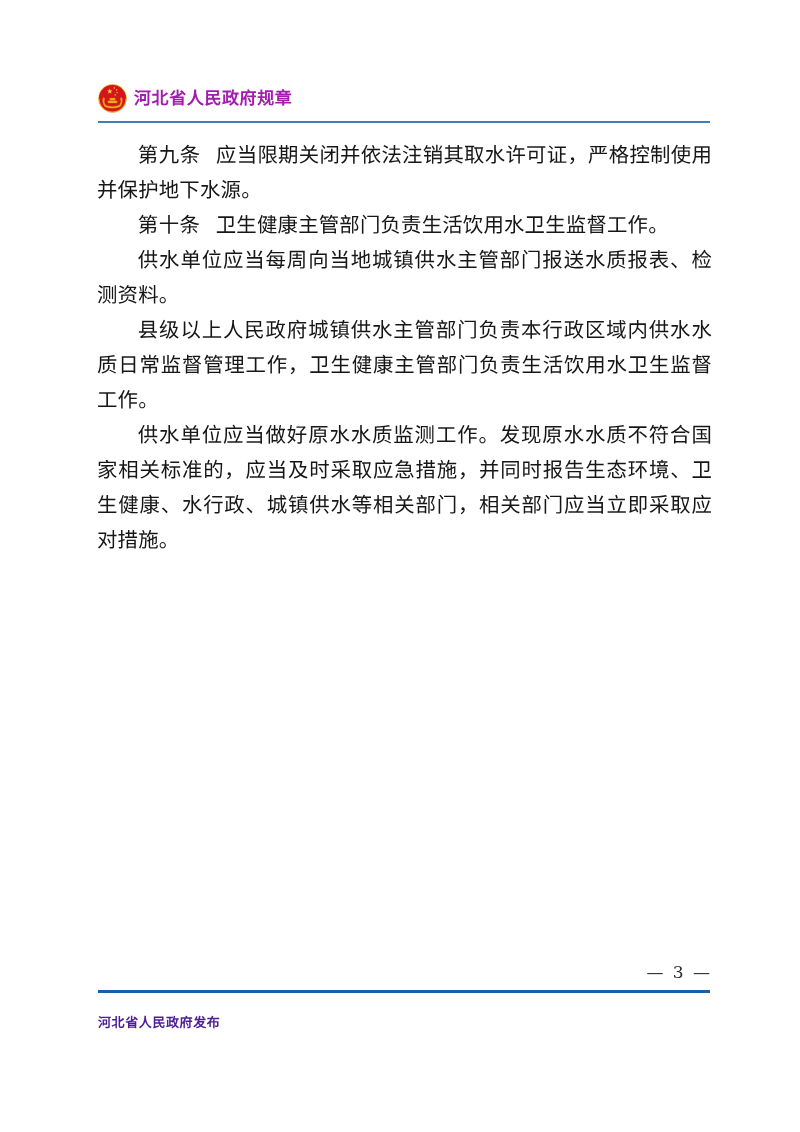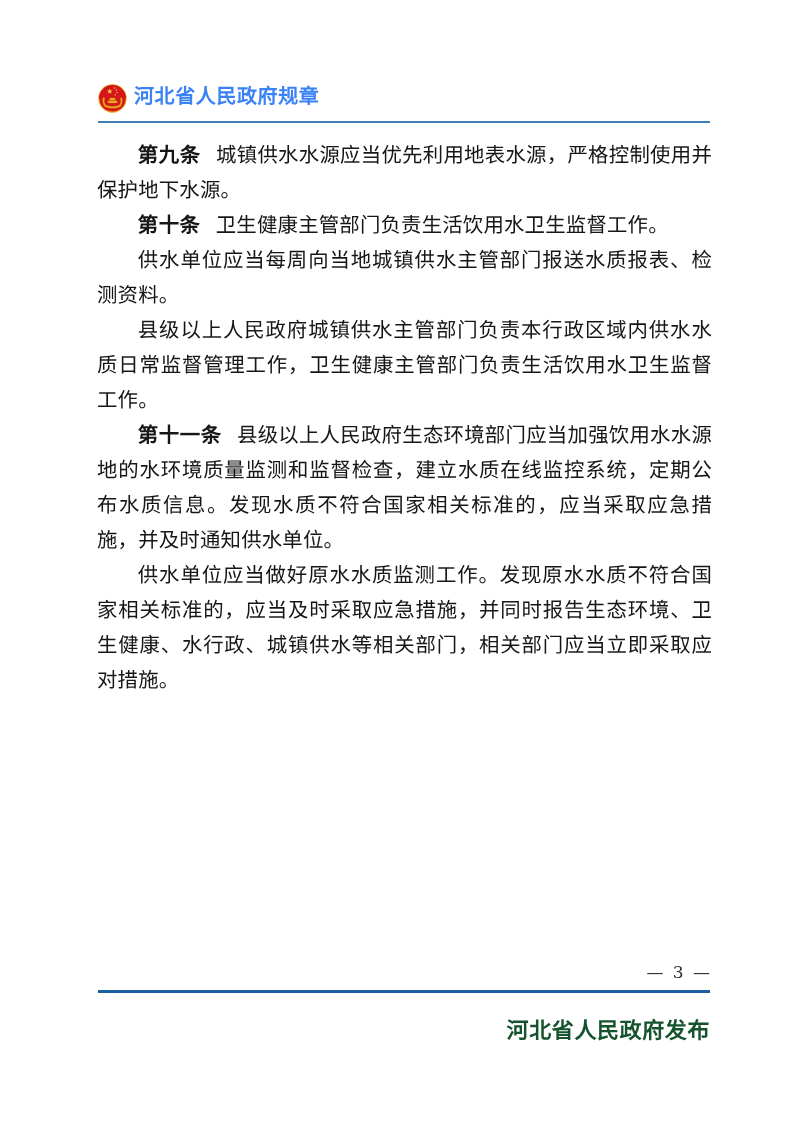--- a/index.html
+++ b/index.html
@@ -39,25 +39,25 @@
     height: 36px;
     gap: 7px;
   }
   .emblem {
     width: 29px;
     height: 29px;
     flex: 0 0 29px;
     display: block;
   }
   .header-title {
-    font-family: Liberation Mono, monospace;
+    font-family: Liberation Sans, sans-serif;
     font-weight: bold;
-    font-size: 20px;
+    font-size: 17px;
     letter-spacing: 0.6px;
-    color: #3b82f6;
+    color: #a21caf;
     line-height: 1;
     white-space: nowrap;
   }
   .header-rule {
     position: absolute;
     left: 0;
     top: 41px;
     width: 612px;
     height: 2px;
     background: #3F7FB5;
@@ -76,21 +76,21 @@
     text-align: justify;
     text-justify: inter-ideograph;
     letter-spacing: 0.2px;
     margin: 0;
     text-indent: 2em;
     color: #161616;
     font-family: "DejaVu Serif", "Liberation Serif", serif;
   }
   .para + .para { margin-top: 0; }
   .art-label {
-    font-weight: bold;
+    font-weight: normal;
     letter-spacing: 0.5px;
   }
   .art-gap {
     display: inline-block;
     width: 0.75em;
   }
 
   
   .page-number {
     position: absolute;
@@ -111,26 +111,26 @@
     top: 990px;
     width: 612px;
     height: 3px;
     background: #1A5FA4;
   }
   .footer-publisher {
     position: absolute;
     left: 98px;
     top: 1012px;
     width: 612px;
-    text-align: right;
+    text-align: left;
     font-family: "DejaVu Sans", "Liberation Sans", sans-serif;
     font-weight: bold;
-    font-size: 22px;
+    font-size: 13px;
     letter-spacing: 0.6px;
-    color: #14532d;
+    color: #4c1d95;
   }
 </style>
 </head>
 <body>
 
 <div class="page">
 
   <div class="header">
     <div class="header-row">
       <span class="emblem">
@@ -157,39 +157,36 @@
         </svg>
       </span>
       <span class="header-title">河北省人民政府规章</span>
     </div>
     <div class="header-rule"></div>
   </div>
 
   <div class="content">
 
     <p class="para">
-      <span class="art-label">第九条</span><span class="art-gap"></span><span>城镇供水水源应当优先利用地表水源，严格控制使用并保护地下水源。</span>
+      <span class="art-label">第九条</span><span class="art-gap"></span><span>应当限期关闭并依法注销其取水许可证，严格控制使用并保护地下水源。</span>
     </p>
 
 
     <p class="para">
       <span class="art-label">第十条</span><span class="art-gap"></span><span>卫生健康主管部门负责生活饮用水卫生监督工作。</span>
     </p>
 
     <p class="para">
       <span>供水单位应当每周向当地城镇供水主管部门报送水质报表、检测资料。</span>
     </p>
 
     <p class="para">
       <span>县级以上人民政府城镇供水主管部门负责本行政区域内供水水质日常监督管理工作，卫生健康主管部门负责生活饮用水卫生监督工作。</span>
     </p>
 
-    <p class="para">
-      <span class="art-label">第十一条</span><span class="art-gap"></span><span>县级以上人民政府生态环境部门应当加强饮用水水源地的水环境质量监测和监督检查，建立水质在线监控系统，定期公布水质信息。发现水质不符合国家相关标准的，应当采取应急措施，并及时通知供水单位。</span>
-    </p>
 
     <p class="para">
       <span>供水单位应当做好原水水质监测工作。发现原水水质不符合国家相关标准的，应当及时采取应急措施，并同时报告生态环境、卫生健康、水行政、城镇供水等相关部门，相关部门应当立即采取应对措施。</span>
     </p>
 
   </div>
 
   <div class="page-number">— 3 —</div>
 
   <div class="footer-rule"></div>

